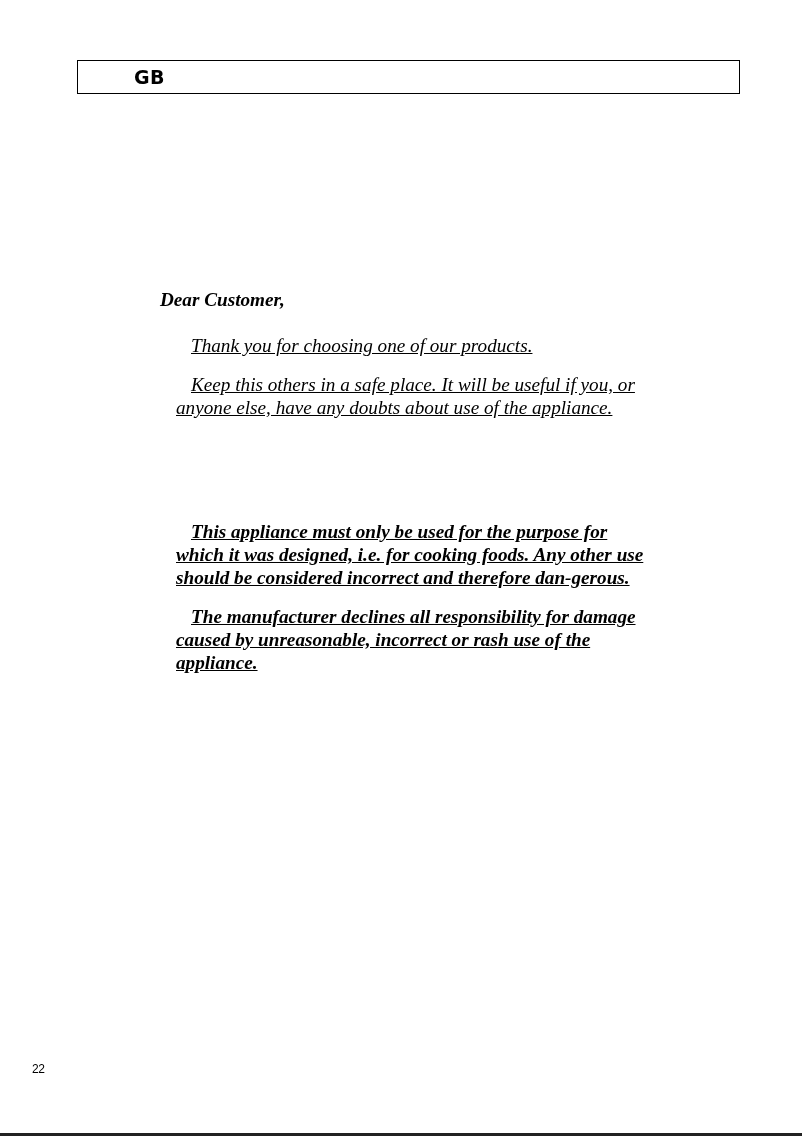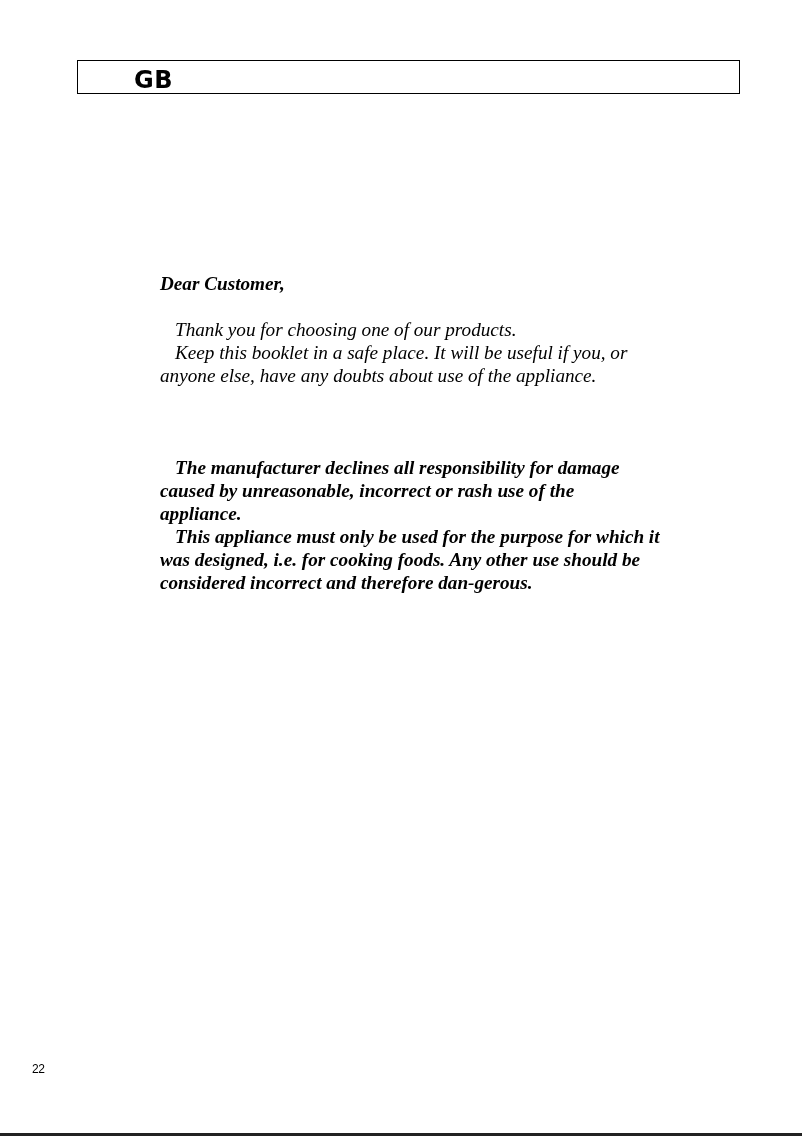--- a/index.html
+++ b/index.html
@@ -22,40 +22,41 @@
       height: 32px;
       border: 1.5px solid #000000;
       box-sizing: content-box;
     }
     .header-label {
       position: absolute;
       left: 56px;
       top: 5px;
       font-family: "DejaVu Sans", sans-serif;
       font-weight: bold;
-      font-size: 24px;
+      font-size: 19px;
       letter-spacing: 0.5px;
     }
     .content {
       position: absolute;
       left: 160px;
-      top: 272px;
+      top: 288px;
       width: 500px;
       font-family: "Liberation Serif", serif;
       font-style: italic;
       font-size: 19.2px;
       line-height: 23px;
     }
     .greeting {
       font-weight: bold;
       margin: 0 0 23px 0;
     }
     .para {
-      margin: 0;
+      margin: 16px;
       text-indent: 15px;
+      text-decoration: underline;
     }
     .spacer {
       height: 69px;
     }
     .warn {
       font-weight: bold;
     }
     .page-number {
       position: absolute;
       left: 32px;
@@ -76,21 +77,21 @@
 </head>
 <body>
 
 <div class="header-box">
   <span class="header-label">GB</span>
 </div>
 
 <div class="content">
   <p class="greeting">Dear Customer,</p>
   <p class="para">Thank you for choosing one of our products.</p>
-  <p class="para">Keep this booklet in a safe place. It will be useful if you, or anyone else, have any doubts about use of the appliance.</p>
+  <p class="para">Keep this others in a safe place. It will be useful if you, or anyone else, have any doubts about use of the appliance.</p>
   <div class="spacer"></div>
+  <p class="para warn">This appliance must only be used for the purpose for which it was designed, i.e. for cooking foods. Any other use should be considered incorrect and therefore dan-gerous.</p>
   <p class="para warn">The manufacturer declines all responsibility for damage caused by unreasonable, incorrect or rash use of the appliance.</p>
-  <p class="para warn">This appliance must only be used for the purpose for which it was designed, i.e. for cooking foods. Any other use should be considered incorrect and therefore dan-gerous.</p>
 </div>
 
 <div class="page-number">22</div>
 
 <div class="bottom-rule"></div>
 
 </body></html>

